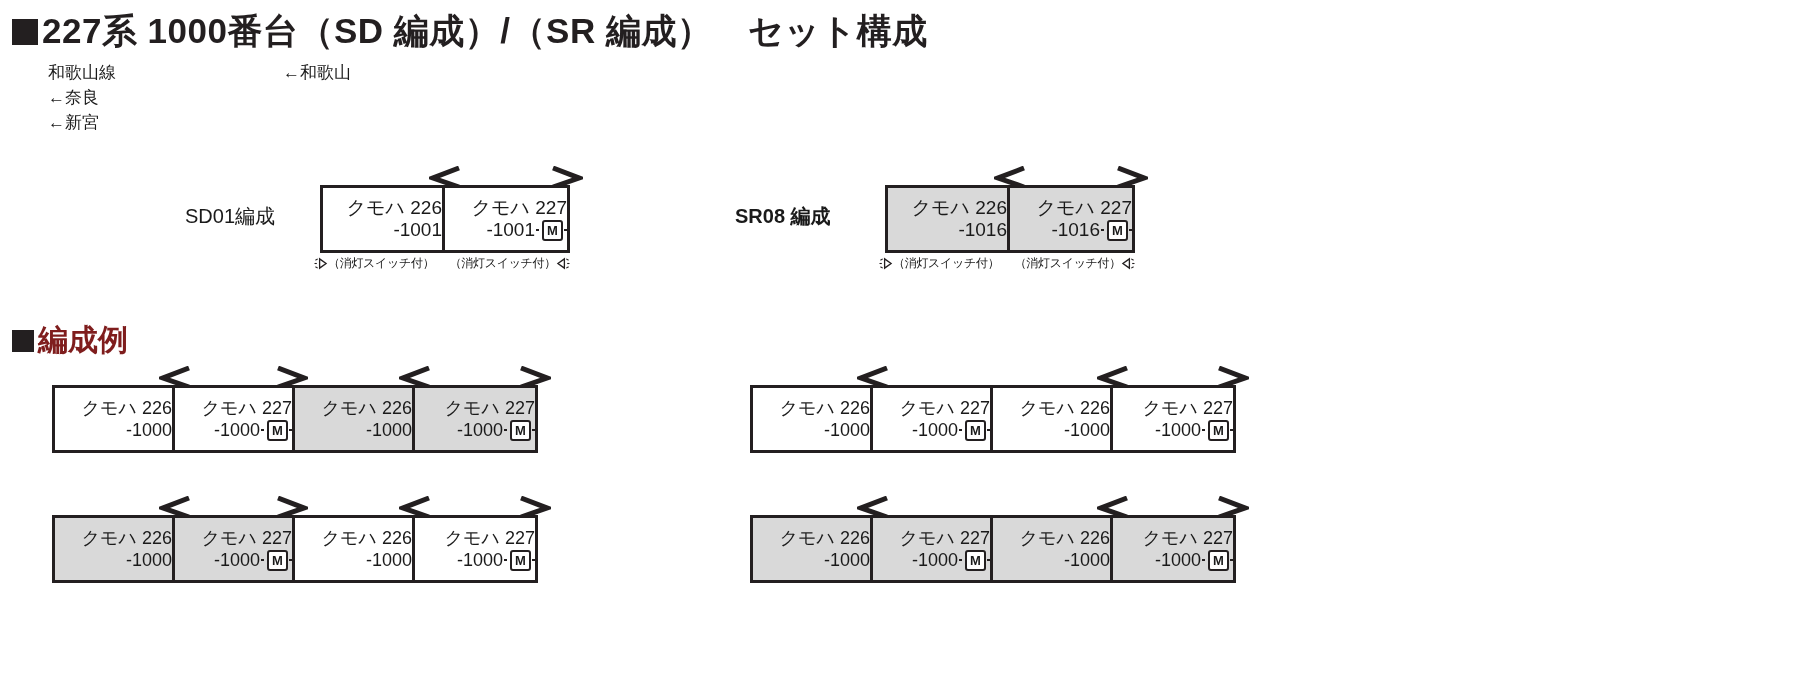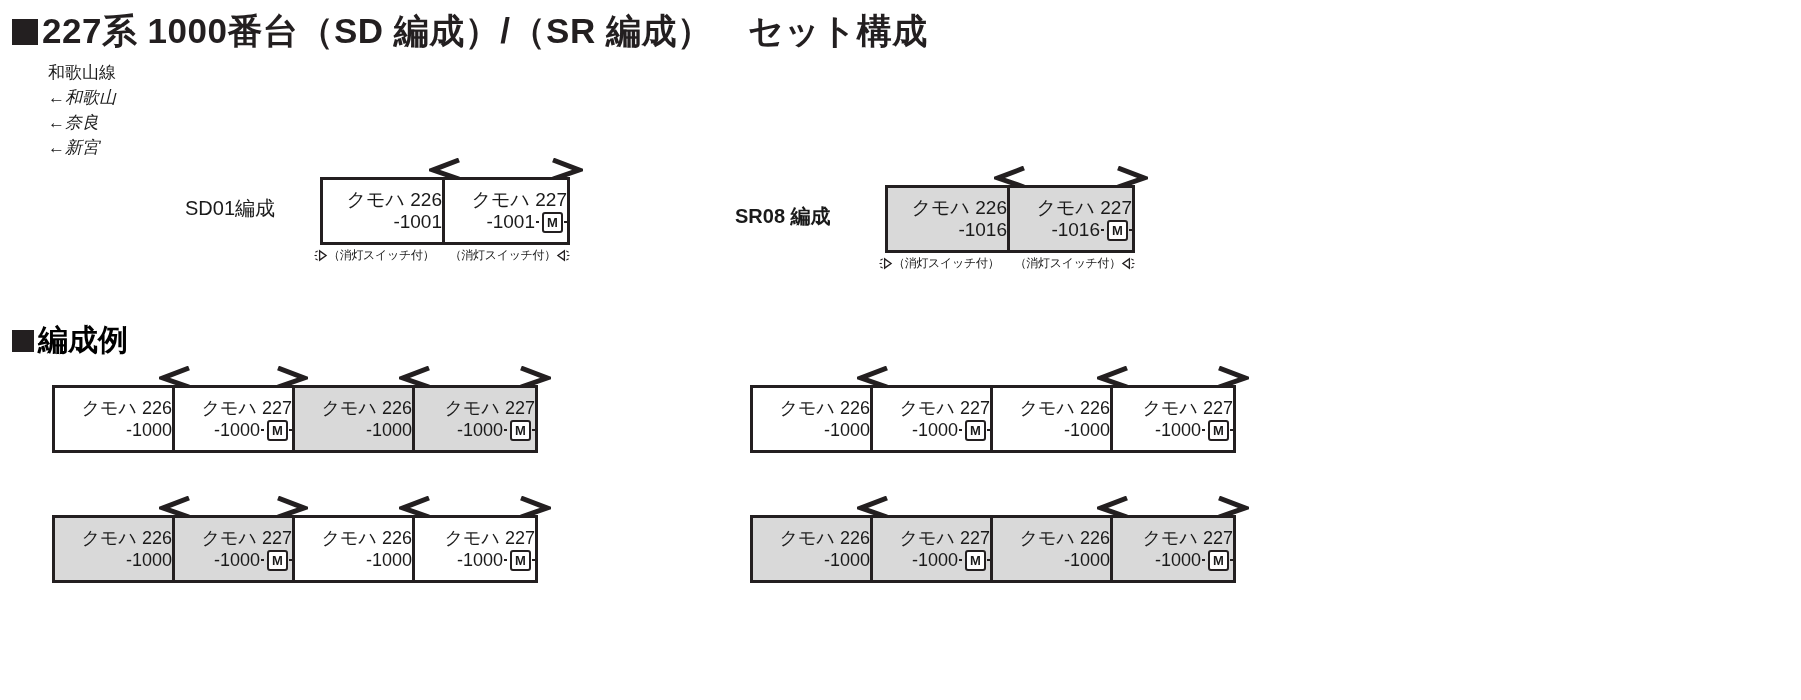--- a/index.html
+++ b/index.html
@@ -10,23 +10,23 @@
   }
   .page{position:relative;width:1577px;height:700px;}
 
   
   .title-row{position:absolute;left:12px;top:8px;display:flex;align-items:center;gap:4px;}
   .sq{width:26px;height:26px;background:#231f20;display:inline-block;}
   .title-text{font-size:35px;font-weight:700;letter-spacing:.5px;color:#231f20;white-space:pre;}
 
   
   .routes{position:absolute;left:48px;top:60px;font-size:17px;line-height:25px;}
-  .route-line{display:flex;align-items:flex-start;flex-direction:column;}
+  .route-line{display:flex;align-items:flex-end;}
   .route-name{width:235px;white-space:nowrap;}
-  .route-from{width:90px;white-space:nowrap;font-style:italic;}
+  .route-from{width:90px;white-space:nowrap;}
   .routes-right{position:absolute;left:930px;top:60px;font-size:17px;line-height:25px;
                 width:185px;text-align:right;}
   .routes-right div{white-space:nowrap;}
 
   
   .block{position:absolute;}
   .block-label{position:absolute;font-size:20px;white-space:nowrap;}
   .cars{display:flex;border:3px solid #231f20;background:#fff;position:relative;}
   .car{
     width:122px;height:62px;border-right:3px solid #231f20;
@@ -53,21 +53,21 @@
   .note-row .txt{letter-spacing:-.3px;}
   .lamp{display:inline-block;width:14px;height:13px;}
 
   
   .ex .car{width:120px;height:62px;}
   .ex .car .name{font-size:18px;}
   .ex .car .num{font-size:18px;}
 
   .section-head{position:absolute;left:12px;display:flex;align-items:center;gap:4px;}
   .section-head .sq{width:22px;height:22px;}
-  .section-head .htxt{font-size:30px;font-weight:700;color:#000000;}
+  .section-head .htxt{font-size:30px;font-weight:700;color:#7f1d1d;}
 </style>
 </head>
 <body>
 
 <div class="page">
 
   <div class="title-row">
     <span class="sq"></span>
     <span class="title-text">227系 1000番台（SD 編成）/（SR 編成）　セット構成</span>
   </div>
@@ -79,21 +79,21 @@
     </div>
     <div class="route-line">
       <span class="route-from">←奈良</span>
     </div>
     <div class="route-line">
       <span class="route-from">←新宮</span>
     </div>
   </div>
 
 
-  <div class="block" style="left:320px;top:177px;">
+  <div class="block" style="left:320px;top:185px;">
     <div class="block-label" style="left:-135px;top:18px;">SD01編成</div>
     <div class="cars">
         <div class="car">
           <div class="name">クモハ 226</div>
           <div class="num">
             <span>-1001</span>
           </div>
         </div>
         <div class="car">
           <div class="name">クモハ 227</div>

